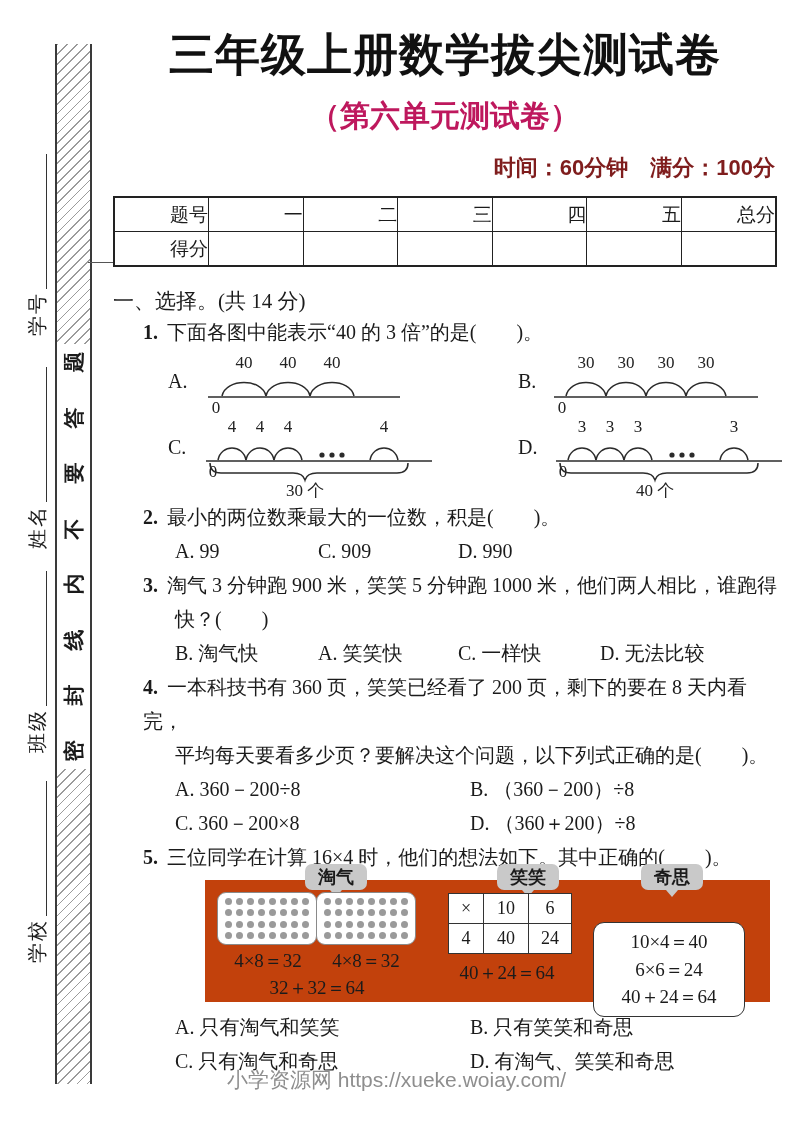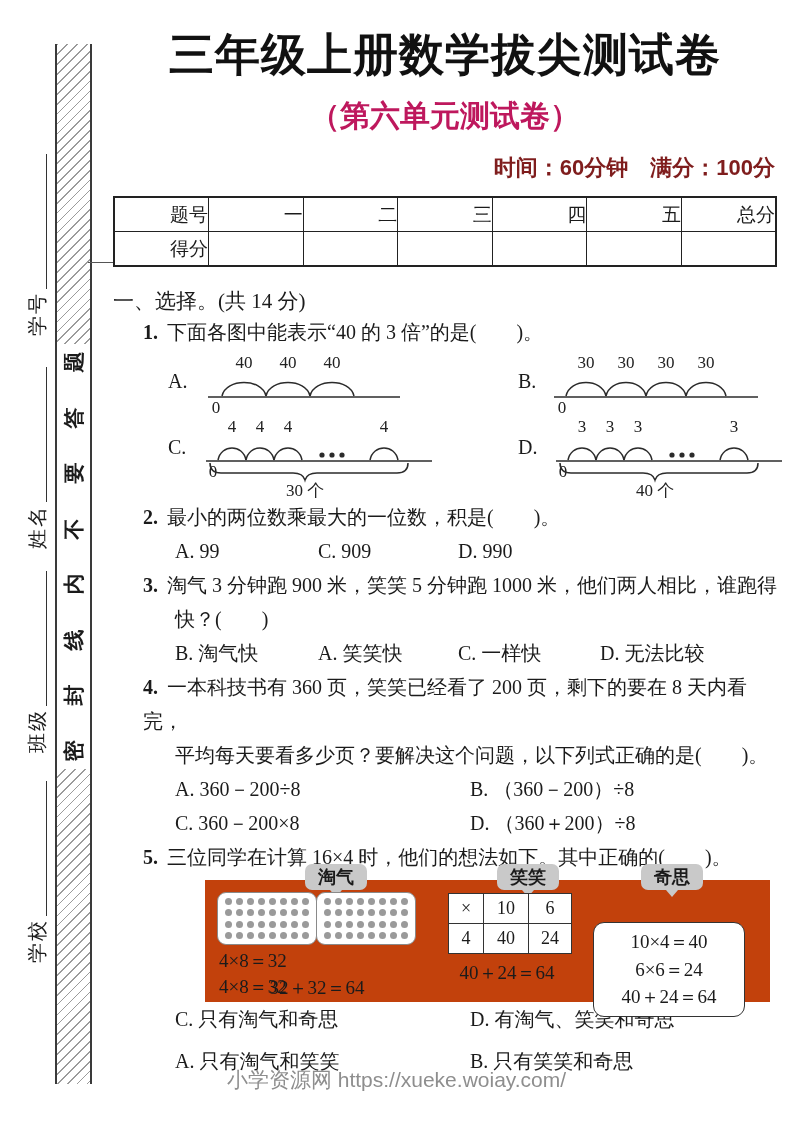--- a/index.html
+++ b/index.html
@@ -62,21 +62,21 @@
     border-left:6px solid transparent;border-right:6px solid transparent;border-top:7px solid #c9c9c9;
   }
   .tab-taoqi{left:100px;} .tab-xiaoxiao{left:292px;} .tab-qisi{left:436px;}
   .dotboxes{position:absolute;left:12px;top:12px;display:flex;}
   .dotbox{
     background:#fff;border:1.2px solid #8a8a8a;border-radius:9px;padding:5px 7px;
     display:grid;grid-template-columns:repeat(8,7px);gap:4px 4px;height:41px;box-sizing:content-box;
   }
   .dotbox+.dotbox{margin-left:-1px;}
   .dot{width:7px;height:7px;border-radius:50%;background:#9a9a9a;}
-  .taoqi-eqs{position:absolute;left:14px;top:68px;width:196px;display:flex;justify-content:space-around;font-size:19px;flex-direction:column;}
+  .taoqi-eqs{position:absolute;left:14px;top:68px;width:196px;display:flex;justify-content:space-around;font-size:19px;}
   .taoqi-sum{position:absolute;left:14px;top:95px;width:196px;text-align:center;font-size:19px;}
   table.xx{position:absolute;left:243px;top:13px;border-collapse:collapse;background:#fff;border:1.6px solid #333;}
   table.xx td{border:1.3px solid #333;text-align:center;font-size:18px;height:29px;padding:0;}
   .xxc1{width:34px;} .xxc2{width:44px;} .xxc3{width:42px;}
   .xx-eq{position:absolute;left:236px;top:80px;width:132px;text-align:center;font-size:19px;}
   .qs-box{
     position:absolute;left:388px;top:10px;width:152px;height:95px;background:#fff;
     border:1.3px solid #333;border-radius:11px;display:flex;flex-direction:column;
     justify-content:space-between;padding:6px 8px;box-sizing:border-box;font-size:19px;text-align:center;margin-top:32px;
   }
@@ -363,24 +363,24 @@
       </table>
     <div class="xx-eq">40＋24＝64</div>
 
     <div class="qs-box">
       <span>10×4＝40</span>
       <span>6×6＝24</span>
       <span>40＋24＝64</span>
     </div>
   </div>
 
+  <div class="qline opts2" style="margin-top:8px">
+    <span>A. 只有淘气和笑笑</span>
+    <span>B. 只有笑笑和奇思</span>
+  </div>
   <div class="qline opts2">
     <span>C. 只有淘气和奇思</span>
     <span>D. 有淘气、笑笑和奇思</span>
   </div>
-  <div class="qline opts2" style="margin-top:8px">
-    <span>A. 只有淘气和笑笑</span>
-    <span>B. 只有笑笑和奇思</span>
-  </div>
 
 </div>
 
 <div class="footer">小学资源网 https://xueke.woiay.com/</div>
 
 </body></html>

